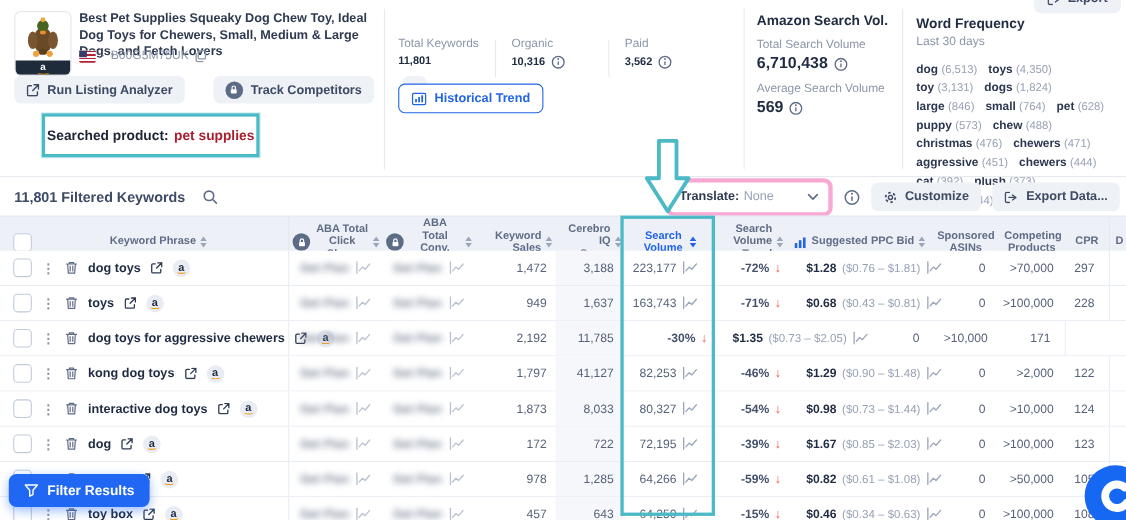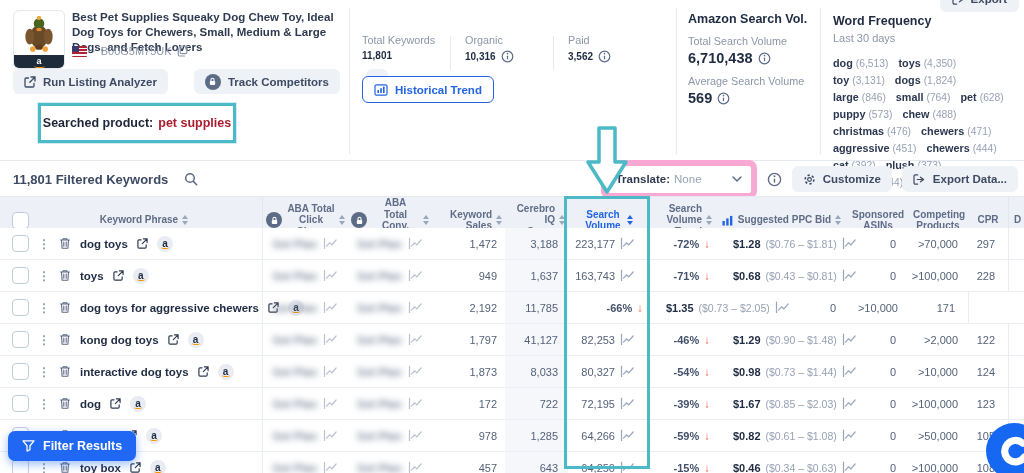--- a/index.html
+++ b/index.html
@@ -69,21 +69,21 @@
   .export-top{position:absolute;right:5px;top:-14px;height:26px;display:flex;align-items:center;
               gap:6px;background:#eef1f6;border-radius:6px;padding:0 12px;font-size:11.5px;
               font-weight:700;color:#3d4a63;}
 
   
   .toolbar{position:absolute;left:0;top:160px;width:1024px;height:36px;border-top:1px solid #e6eaf0;
            display:flex;align-items:center;}
   .tb-count{margin-left:13px;font-size:13px;font-weight:600;color:#3d4a63;}
   .tb-search{margin-left:16px;color:#5f6c87;display:flex;cursor:pointer;}
   .tb-right{position:absolute;right:6px;top:0;height:36px;display:flex;align-items:center;gap:10px;}
-  .translate{width:126px;height:27px;border:6px solid #f9a8d4;border-radius:8px;display:flex;
+  .translate{width:126px;height:27px;border:4px solid #f9a8d4;border-radius:8px;display:flex;
              align-items:center;padding:0 9px;gap:4px;font-size:11.5px;background:#fff;cursor:pointer;}
   .translate b{color:#2e3a50;}
   .translate .tval{color:#98a2b5;flex:1;}
   .gray-pill{display:flex;align-items:center;gap:7px;background:#eef1f6;border-radius:6px;height:26px;
              padding:0 11px;font-size:11.5px;font-weight:700;color:#3d4a63;cursor:pointer;}
   .info-ic{color:#5f6c87;display:flex;cursor:pointer;}
 
   
   .grid{display:grid;grid-template-columns:263px 85px 84px 73px 63px 80px 67px 133px 60px 60px 40px 16px;}
   .thead{position:absolute;left:0;top:196px;width:1024px;height:32px;background:#edf1f7;
@@ -640,21 +640,21 @@
       <span class="spark dim">
         <svg width="15" height="13" viewBox="0 0 15 13">
               <path d="M1.5 1v10.5" stroke="currentColor" stroke-width="1.2" stroke-linecap="round"></path>
               <path d="M3.5 9.2l3-3.4 2.4 2 4.2-4.8" fill="none" stroke="currentColor" stroke-width="1.2" stroke-linecap="round" stroke-linejoin="round"></path>
             </svg>
       </span>
     </div>
     <div class="cell num sales-cell">2,192</div>
     <div class="cell num iq-cell">11,785</div>
     <div class="cell trend-cell">
-      <span>-66%</span>
+      <span>-30%</span>
       <span class="trend-down">↓</span>
     </div>
     <div class="cell bid-cell">
       <b>$1.35</b>
       <span class="bid-range">($0.73 – $2.05)</span>
       <span class="spark">
         <svg width="15" height="13" viewBox="0 0 15 13">
               <path d="M1.5 1v10.5" stroke="currentColor" stroke-width="1.2" stroke-linecap="round"></path>
               <path d="M3.5 9.2l3-3.4 2.4 2 4.2-4.8" fill="none" stroke="currentColor" stroke-width="1.2" stroke-linecap="round" stroke-linejoin="round"></path>
             </svg>

